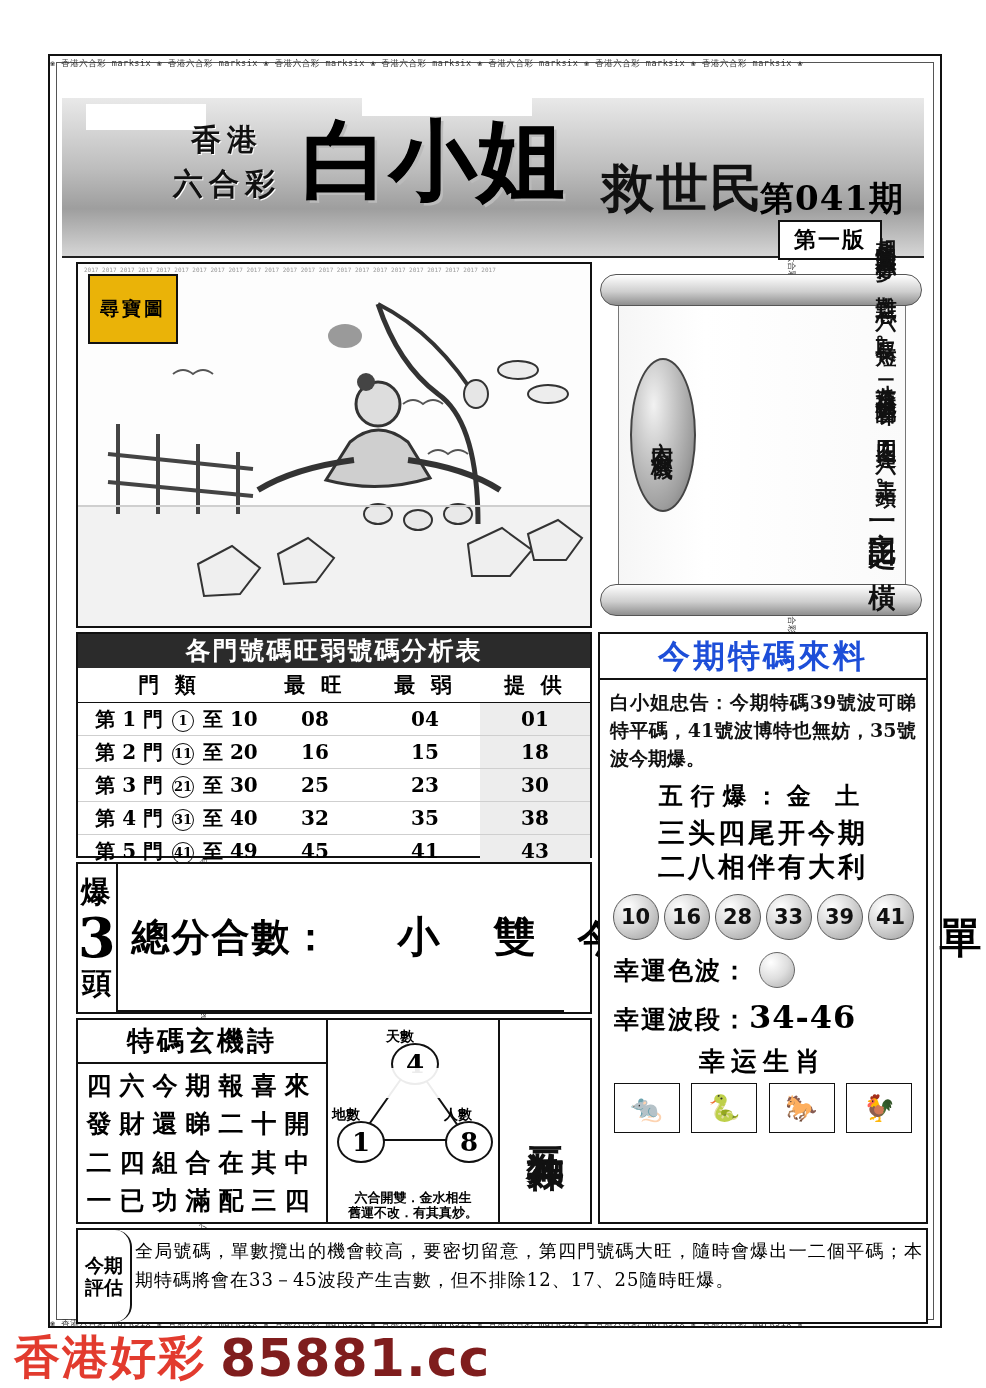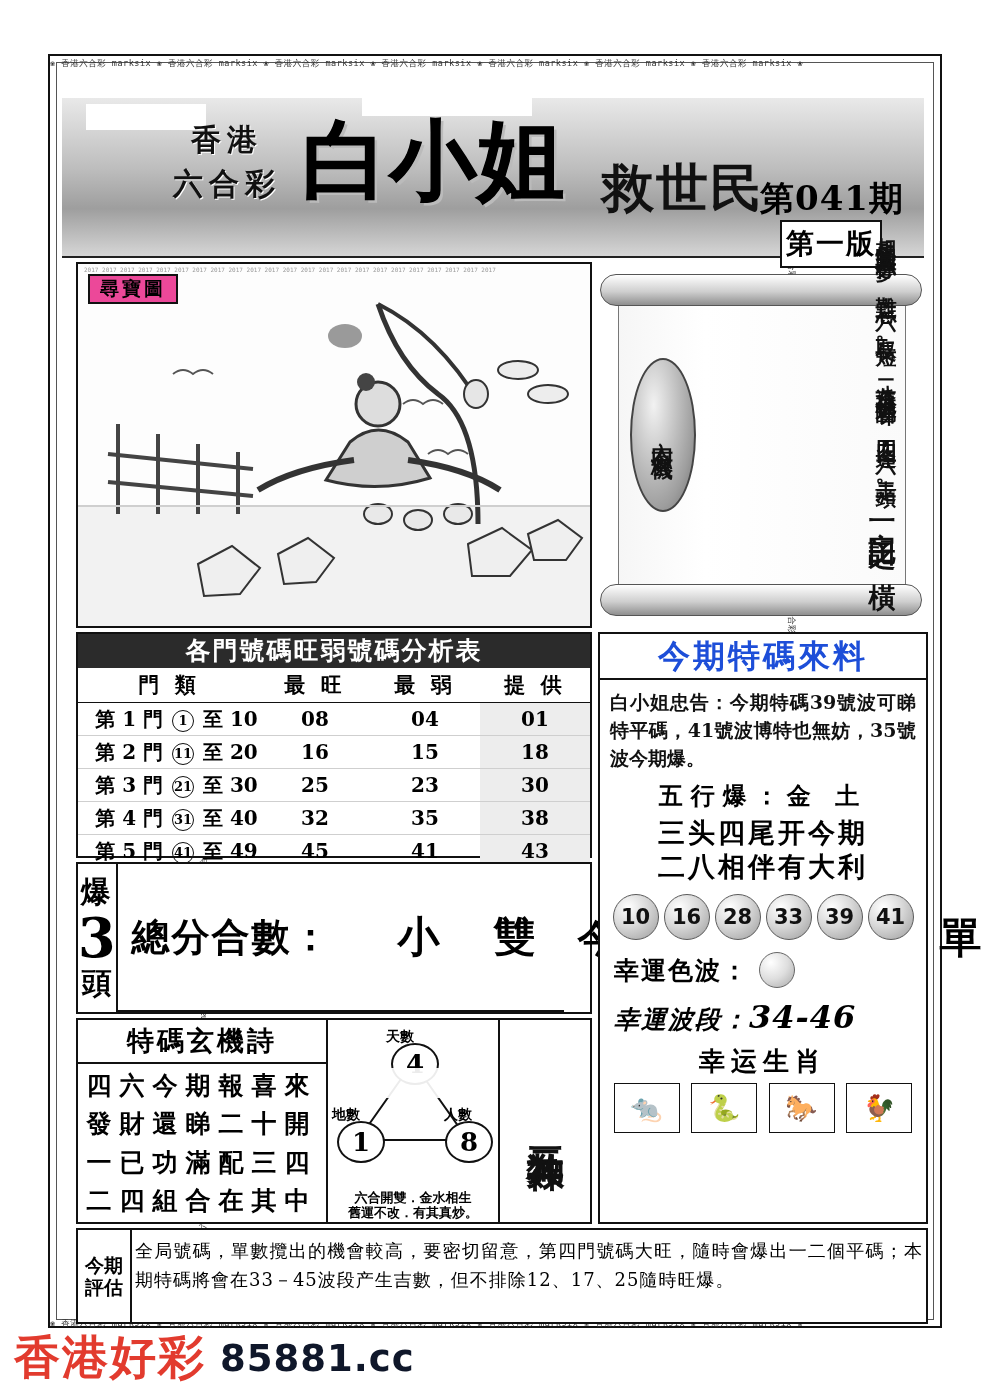--- a/index.html
+++ b/index.html
@@ -68,33 +68,33 @@
     font-weight:bold;font-size:52px;color:#111;letter-spacing:2px;
   }
   .mh-issue{
     position:absolute;right:20px;top:78px;
     font-family:"DejaVu Serif","Liberation Serif",serif;
     font-weight:bold;font-size:34px;color:#000;letter-spacing:1px;
   }
   .mh-edition{
     position:absolute;right:42px;top:122px;
     border:2px solid #111;background:#fff;
-    padding:3px 4px;font-size:28px;font-weight:bold;
+    padding:3px 14px;font-size:22px;font-weight:bold;
     font-family:Liberation Serif, serif;letter-spacing:2px;
   }
   
   .comic{
     position:absolute;left:76px;top:262px;width:512px;height:362px;
     border:2px solid #111;background:#fdfdfd;overflow:hidden;
   }
   .comic-tag{
     position:absolute;left:10px;top:10px;
-    border:2px solid #111;background:#ec4899;
-    font-family:"DejaVu Serif","Liberation Serif",serif;
-    font-weight:bold;font-size:19px;padding:0 10px;letter-spacing:3px;
+    border:2px solid #111;background:#eab308;
+    font-family:"DejaVu Serif","Liberation Serif",serif;
+    font-weight:bold;font-size:19px;padding:20px 10px;letter-spacing:3px;
     z-index:4;
   }
   .comic-microtext{
     position:absolute;left:6px;top:2px;width:500px;height:10px;
     font-family:"DejaVu Sans Mono","Liberation Mono",monospace;
     font-size:6px;color:#999;white-space:nowrap;overflow:hidden;
   }
   .ground{
     position:absolute;left:0;bottom:0;width:100%;height:120px;
     background:#f2f2f2;border-top:1px solid #cfcfcf;
@@ -215,21 +215,21 @@
     font-size:25px;font-weight:bold;letter-spacing:2px;
   }
   .colorball{
     width:34px;height:34px;border-radius:50%;
     background:radial-gradient(circle at 32% 28%,#fff,#dedede 50%,#a8a8a8);
     border:1px solid #666;
   }
   .seg{
     margin:10px 0 0 14px;
     font-family:"DejaVu Serif","Liberation Serif",serif;
-    font-size:25px;font-weight:bold;letter-spacing:2px;font-style:italic;
+    font-size:25px;font-weight:bold;letter-spacing:2px;
   }
   .seg .num{font-size:32px;letter-spacing:1px;}
   .zodiac-title{
     text-align:center;margin-top:8px;
     font-family:"DejaVu Serif","Liberation Serif",serif;
     font-size:26px;font-weight:bold;letter-spacing:6px;
   }
   .zodiacs{
     display:flex;justify-content:space-around;margin-top:4px;padding:0 8px;
   }
@@ -308,39 +308,39 @@
   }
   
   .assess{
     position:absolute;left:76px;top:1228px;width:848px;height:92px;
     border:2px solid #111;background:#fff;display:flex;
   }
   .assess-tag{
     width:52px;border-right:2px solid #111;
     display:flex;align-items:center;justify-content:center;
     font-family:"DejaVu Serif","Liberation Serif",serif;
-    font-weight:bold;font-size:19px;line-height:22px;text-align:center;
+    font-weight:bold;font-size:19px;line-height:22px;text-align:center;border-radius:17px;
   }
   .assess-body{
     flex:1;padding:6px 3px;
     font-family:"DejaVu Serif","Liberation Serif",serif;
     font-size:18px;line-height:29px;letter-spacing:1px;text-align:justify;
   }
   
   .wm{
     position:absolute;left:14px;top:1330px;width:660px;height:56px;
     display:flex;align-items:center;gap:14px;
   }
   .wm-cn{
     font-family:"DejaVu Serif","Liberation Serif",serif;
     font-weight:bold;font-size:46px;color:#e23b2e;letter-spacing:2px;
   }
   .wm-num{
     font-family:"DejaVu Sans","Liberation Sans",sans-serif;
-    font-weight:bold;font-size:37px;color:#0f172a;letter-spacing:1px;
+    font-weight:bold;font-size:52px;color:#7f1d1d;letter-spacing:1px;
   }
 </style>
 </head>
 <body>
 
 <div class="page">
 
   <div class="frame">
     <div class="frame-inner"></div>
   </div>
@@ -508,22 +508,22 @@
       </div>
     </div>
   </div>
 
   <div class="bottom-left">
     <div class="bl-poem">
       <div class="bl-poem-title">特碼玄機詩</div>
       <div class="bl-poem-lines">
         <div>四六今期報喜來</div>
         <div>發財還睇二十開</div>
+        <div>二四組合在其中</div>
         <div>一已功滿配三四</div>
-        <div>二四組合在其中</div>
       </div>
     </div>
 
     <div class="bl-tri">
       <svg width="170" height="200" style="position:absolute;left:0;top:0;">
         <path d="M85 42 L30 120 L140 120 Z" stroke="#111" stroke-width="2" fill="none"></path>
       </svg>
       <div class="tri-lbl" style="left:58px;top:8px;">天數</div>
       <div class="tri-lbl" style="left:4px;top:86px;">地數</div>
       <div class="tri-lbl" style="left:116px;top:86px;">人數</div>

